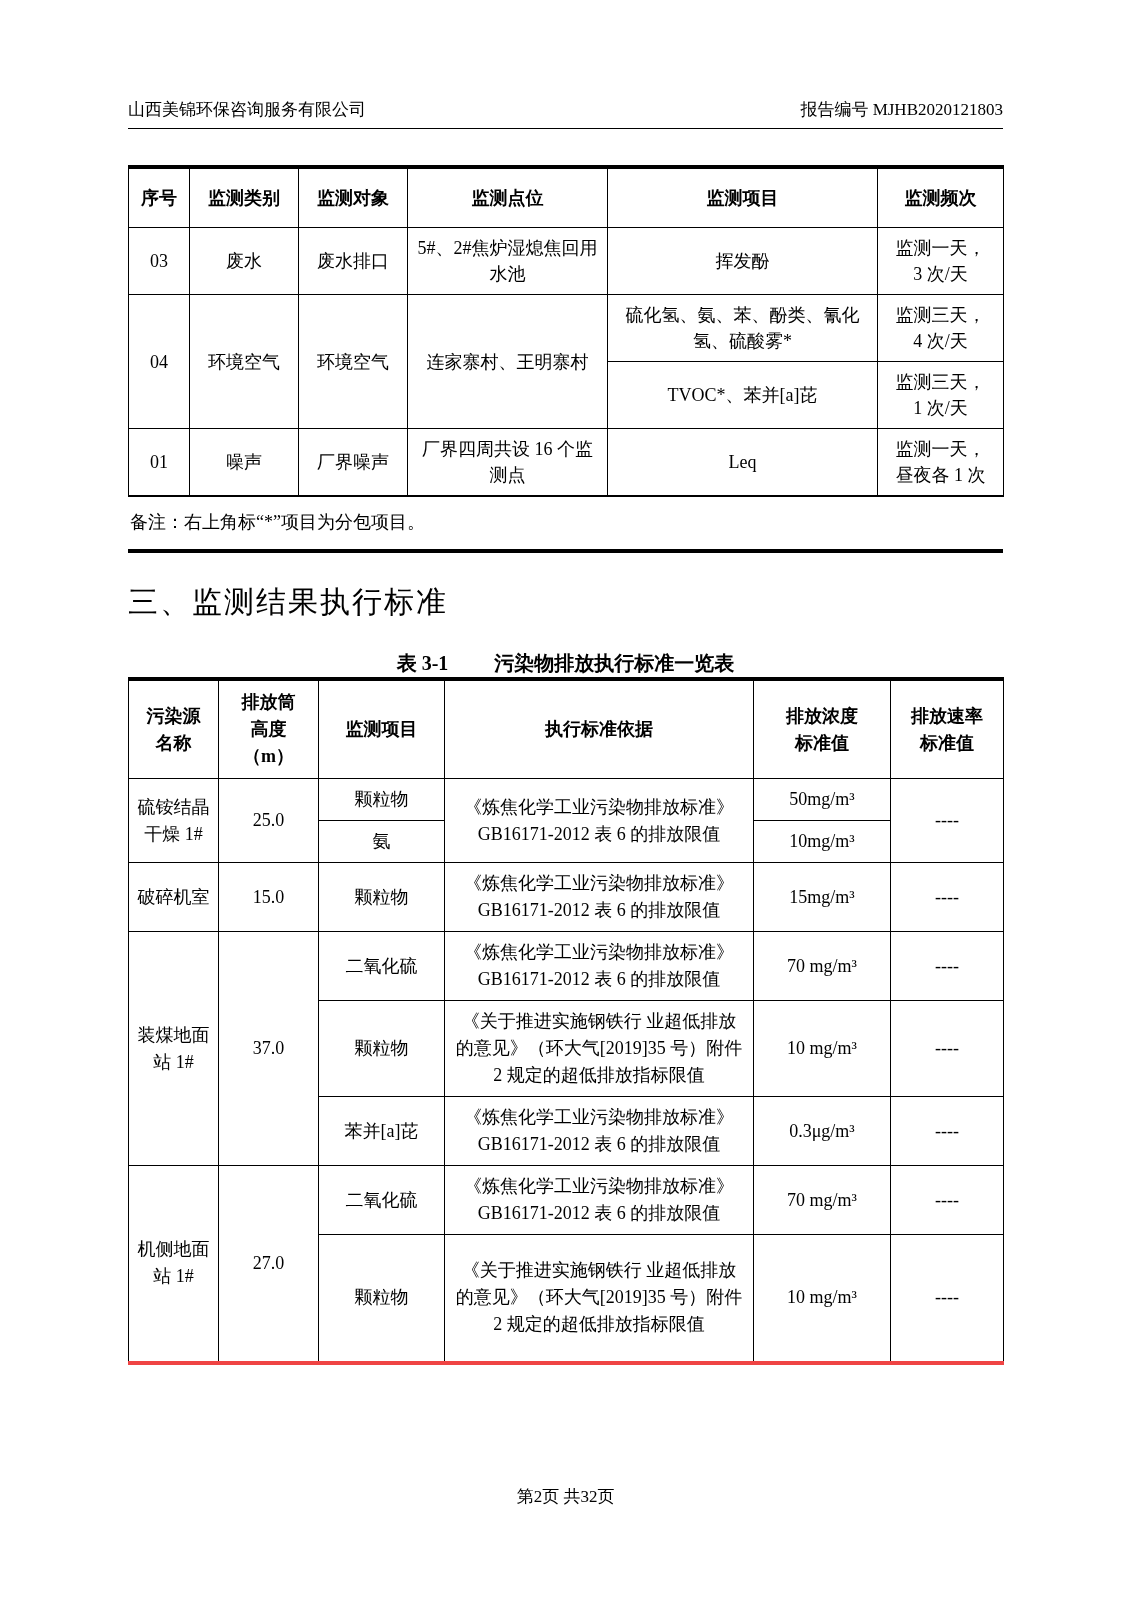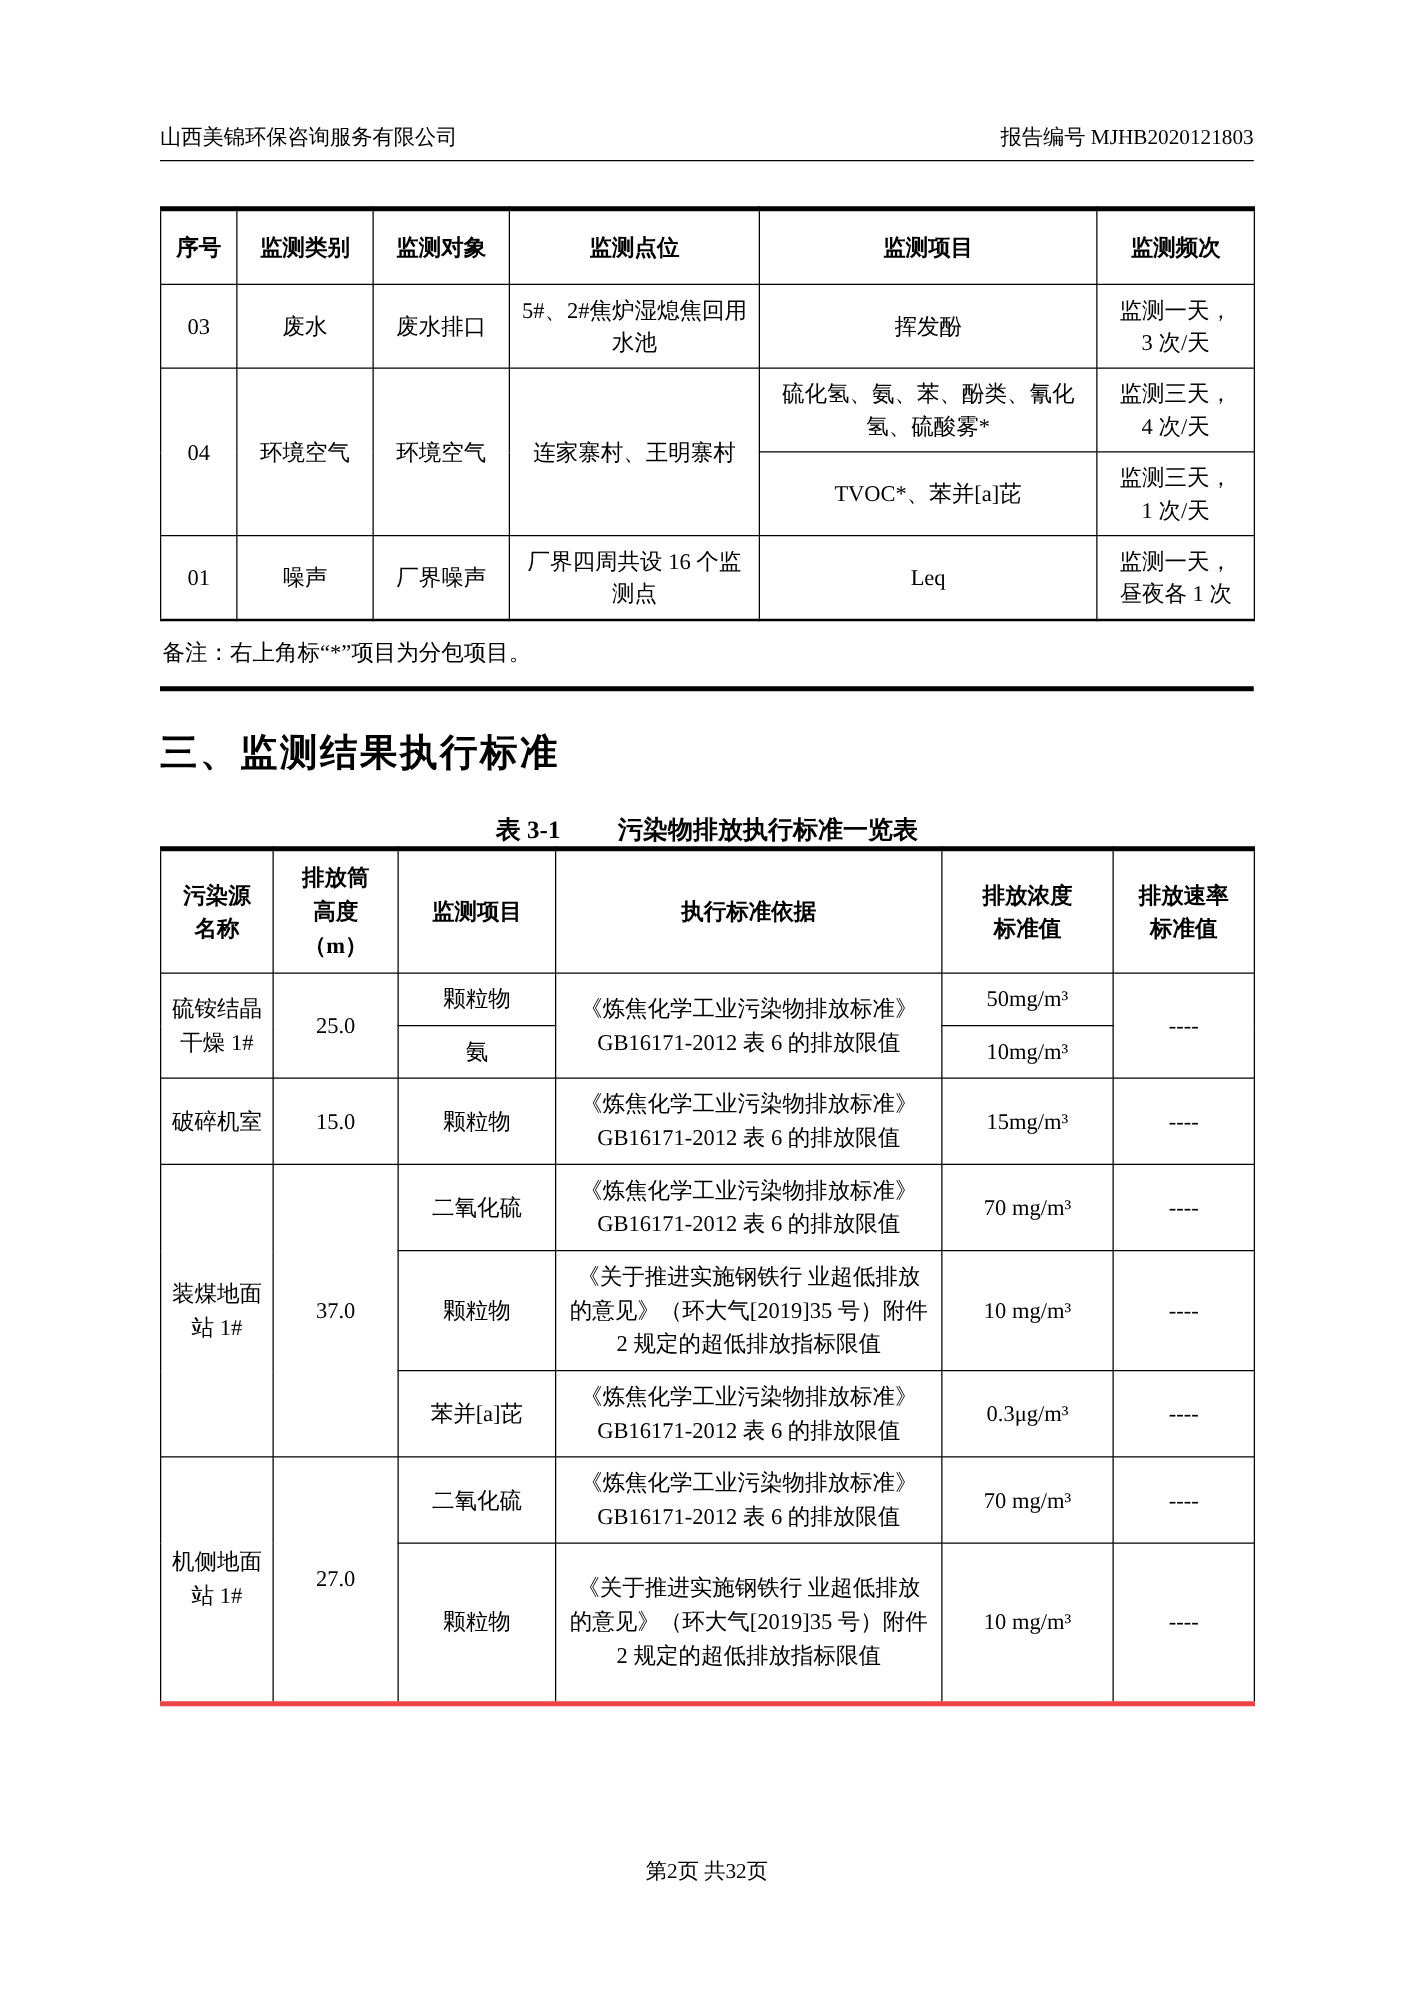--- a/index.html
+++ b/index.html
@@ -39,21 +39,21 @@
   .t1 th { padding: 16px 6px; }
   .t1 td { padding: 7px 6px; }
   .t1 .freq { white-space: pre-line; }
 
   .note { font-size: 18px; padding: 13px 2px 15px 2px; }
   .rule { border-top: 4px solid #000; height: 0; }
 
   
   .sec-heading {
     font-family: "Liberation Sans", "DejaVu Sans", sans-serif;
-    font-size: 30px; font-weight: bold;
+    font-size: 30px; font-weight: normal;
     letter-spacing: 2px;
     margin: 29px 0 0 0;
   }
   .intro { font-size: 21px; margin: 36px 0 0 57px; }
   .caption {
     display: flex; justify-content: center; gap: 46px;
     font-family: Liberation Serif, serif;
     font-size: 20px; font-weight: bold;
     margin-top: 27px;
   }

